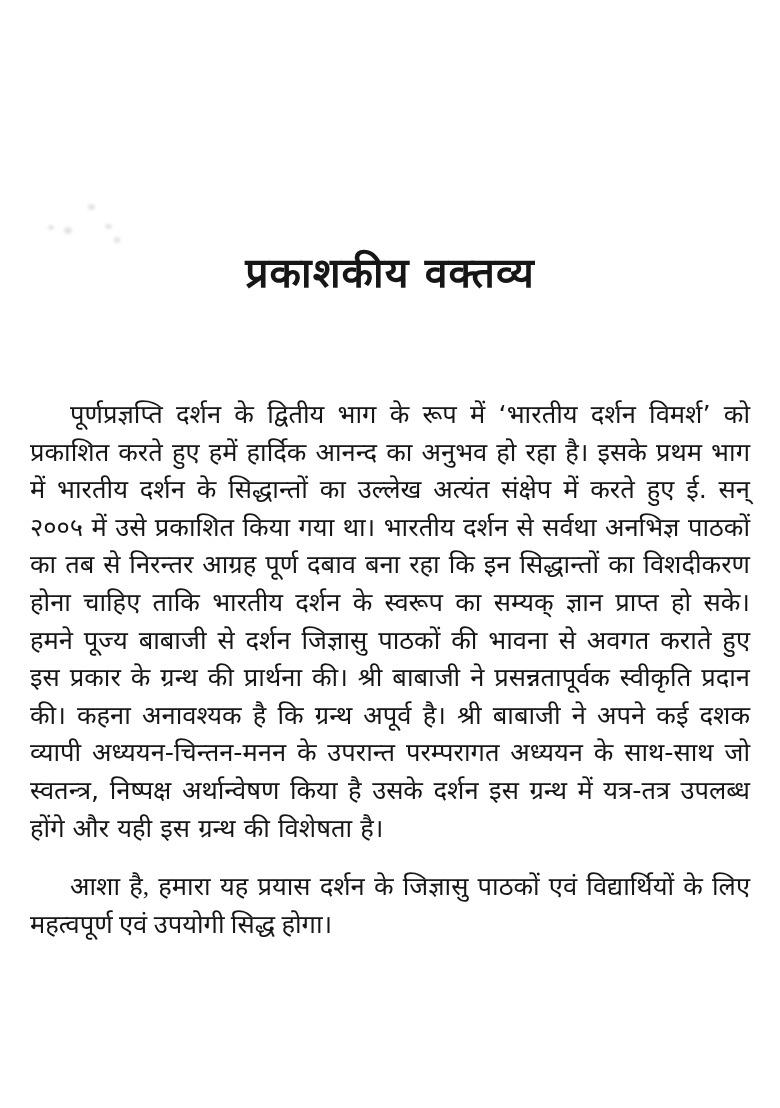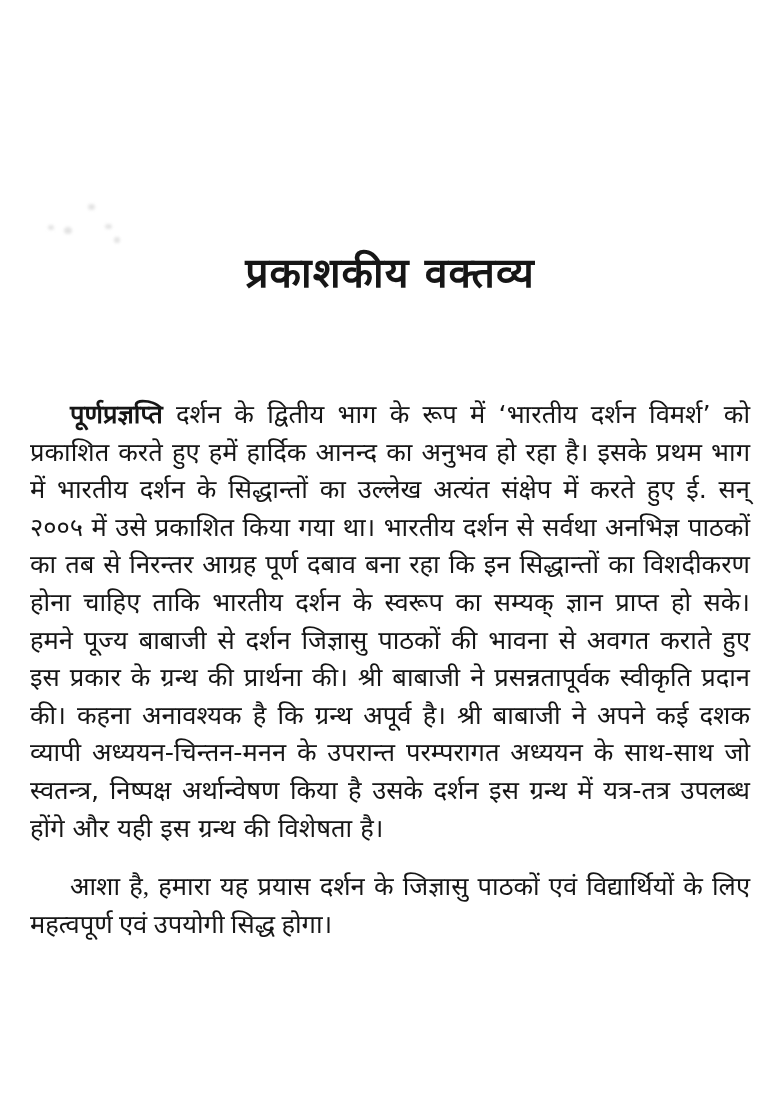--- a/index.html
+++ b/index.html
@@ -34,21 +34,21 @@
   }
   .para {
     margin: 0;
     text-indent: 40px;
   }
   .para + .para {
     margin-top: 21px;
     font-family: Liberation Serif, serif;
   }
   .lead-word {
-    font-weight: 700;
+    font-weight: 400;
   }
   
   .smudge {
     position: absolute;
     border-radius: 50%;
     background: #e3e3e3;
     filter: blur(1.5px);
   }
   .smudge.s1 { left: 88px;  top: 204px; width: 7px; height: 6px; }
   .smudge.s2 { left: 48px;  top: 225px; width: 6px; height: 5px; }

